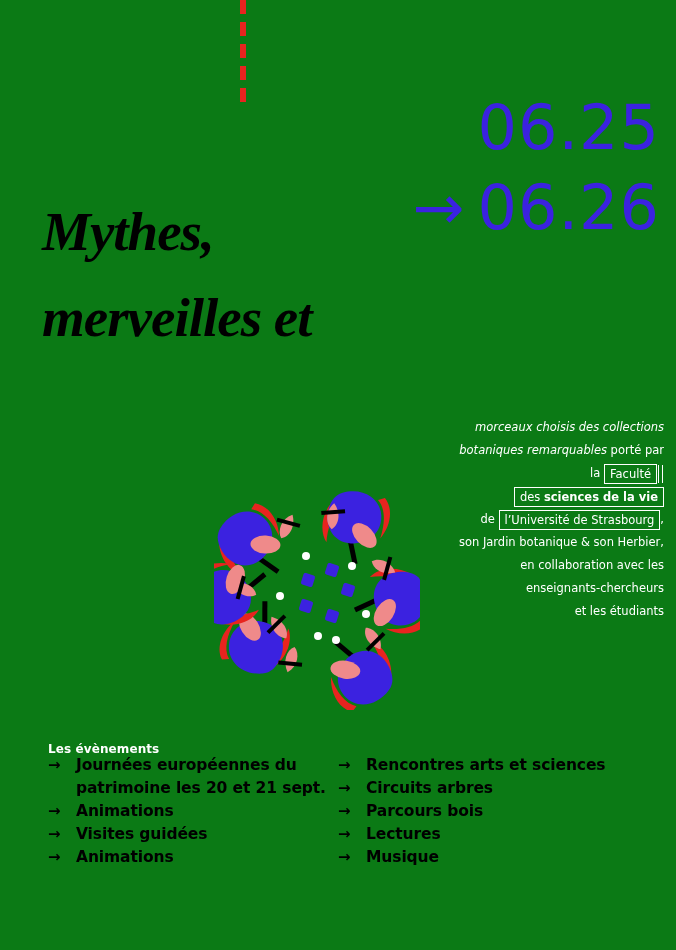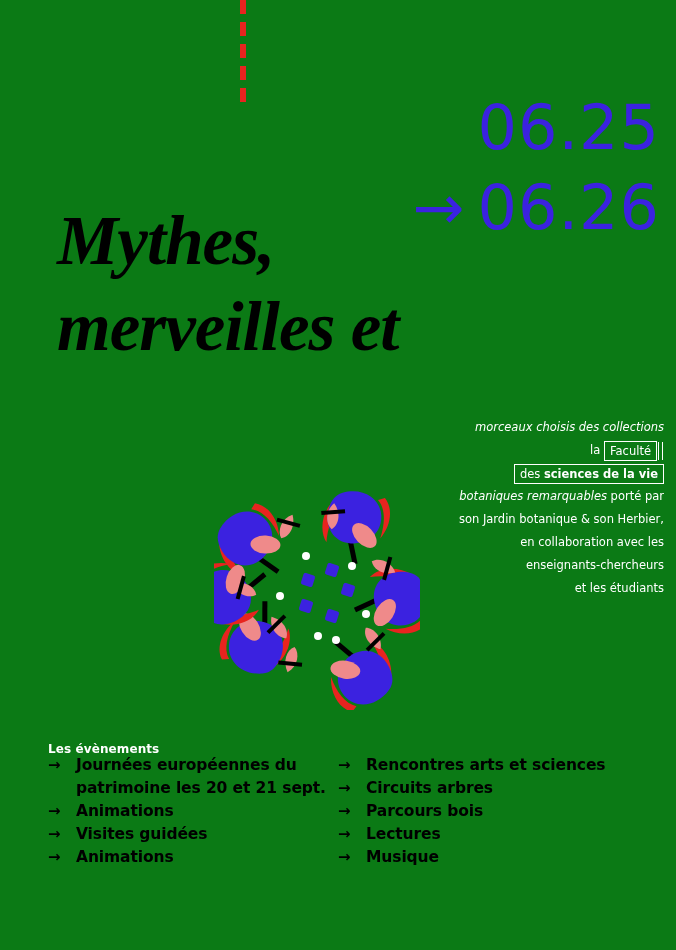--- a/index.html
+++ b/index.html
@@ -58,27 +58,27 @@
     white-space: nowrap;
   }
   .arrow-glyph {
     font-family: "DejaVu Sans", sans-serif;
     margin-right: 12px;
   }
 
   
   .title {
     position: absolute;
-    left: 57px;
+    left: 42px;
     top: 152px;
     width: 610px;
     color: #000000;
     font-family: "Liberation Serif", "DejaVu Serif", serif;
     font-style: italic;
-    font-size: 69px;
+    font-size: 55px;
     line-height: 86px;
     letter-spacing: -1px;
   }
   .title .tline { display: block; white-space: nowrap; }
 
   
   .blurb {
     position: absolute;
     right: 48px;
     top: 416px;
@@ -175,23 +175,25 @@
     <div class="line2"><span class="arrow-glyph">→</span><span>06.26</span></div>
   </div>
 
   <h1 class="title">
     <span class="tline">Mythes,</span>
     <span class="tline">merveilles et</span>
   </h1>
 
   <div class="blurb">
     <div class="italic">morceaux choisis des collections</div>
+    <div><span class="italic">botaniques remarquables</span><span> porté par</span></div>
     <div><span>la</span>
       <span class="boxed">Faculté</span><span class="boxed-sep"></span><span class="boxed"><span>des</span> <span class="bold">sciences de la vie</span></span></div>
-    <div><span class="italic">botaniques remarquables</span><span> porté par</span></div>
+    <div><span>de</span>
+      <span class="boxed">l’Université de Strasbourg</span><span>,</span></div>
     <div>son Jardin botanique &amp; son Herbier,</div>
     <div>en collaboration avec les</div>
     <div>enseignants-chercheurs</div>
     <div>et les étudiants</div>
   </div>
 
   <div class="illus">
     <svg id="illus-svg" width="206" height="222" viewBox="0 0 206 222">
         <g transform="translate(32,48) rotate(-25) scale(1)">
           <path d="M -2 18 L 14 46" stroke="#000000" stroke-width="5" fill="none"></path>

